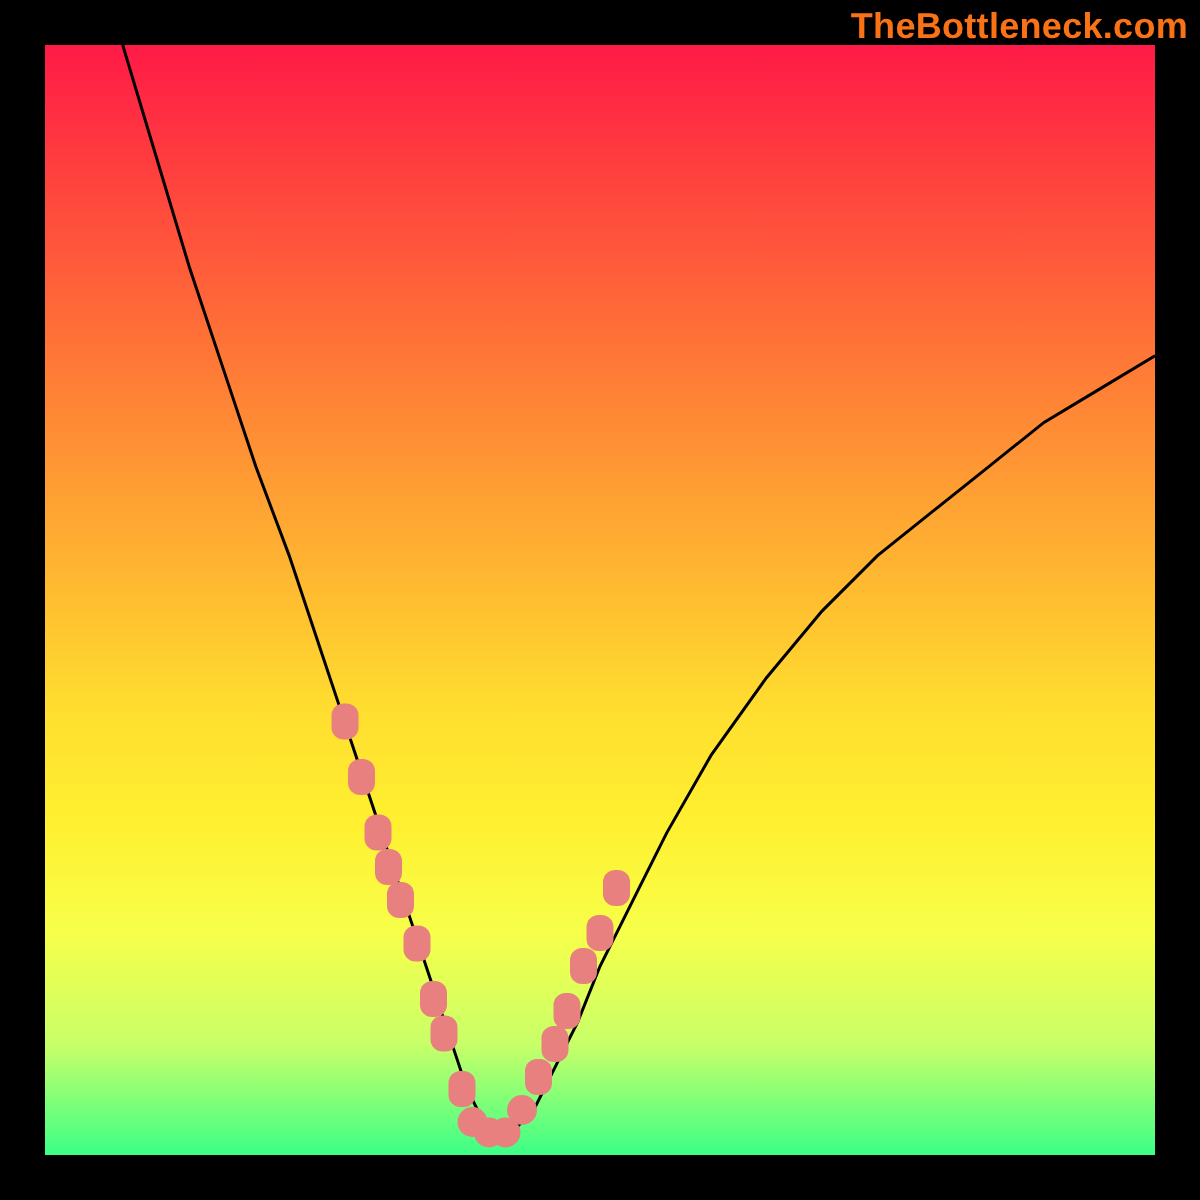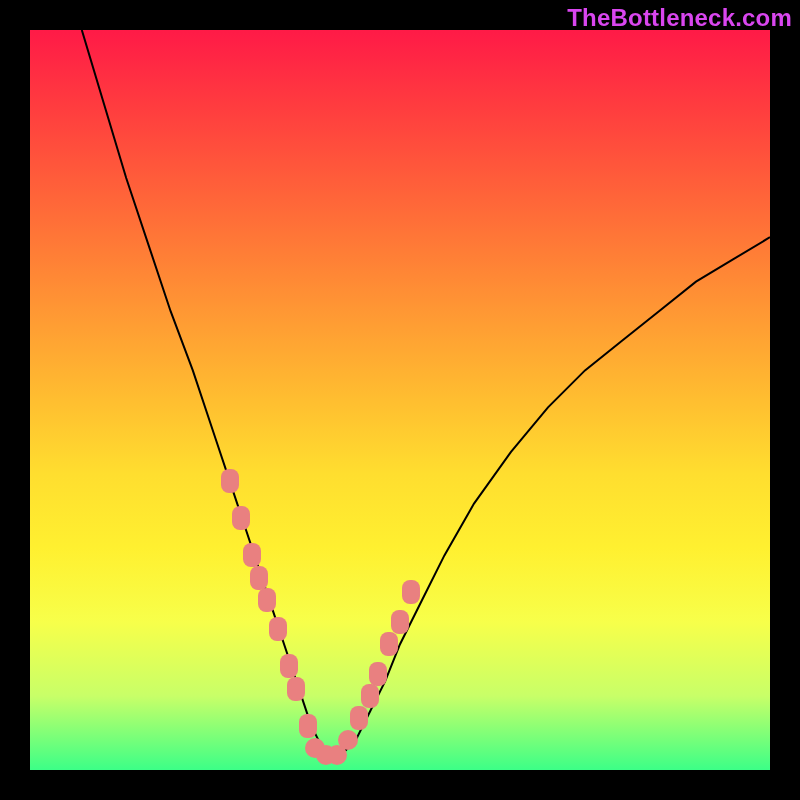--- a/index.html
+++ b/index.html
@@ -39,21 +39,21 @@
       #3cff87 100%
     );
   }
   .watermark {
     position: absolute;
     top: 4px;
     right: 8px;
     font-family: Arial, Helvetica, sans-serif;
     font-size: 24px;
     font-weight: 600;
-    color: #d946ef;
+    color: #f97316;
     letter-spacing: 0.2px;
   }
   svg.curve {
     position: absolute;
     left: 0;
     top: 0;
     width: 740px;
     height: 740px;
   }
   .marker {

